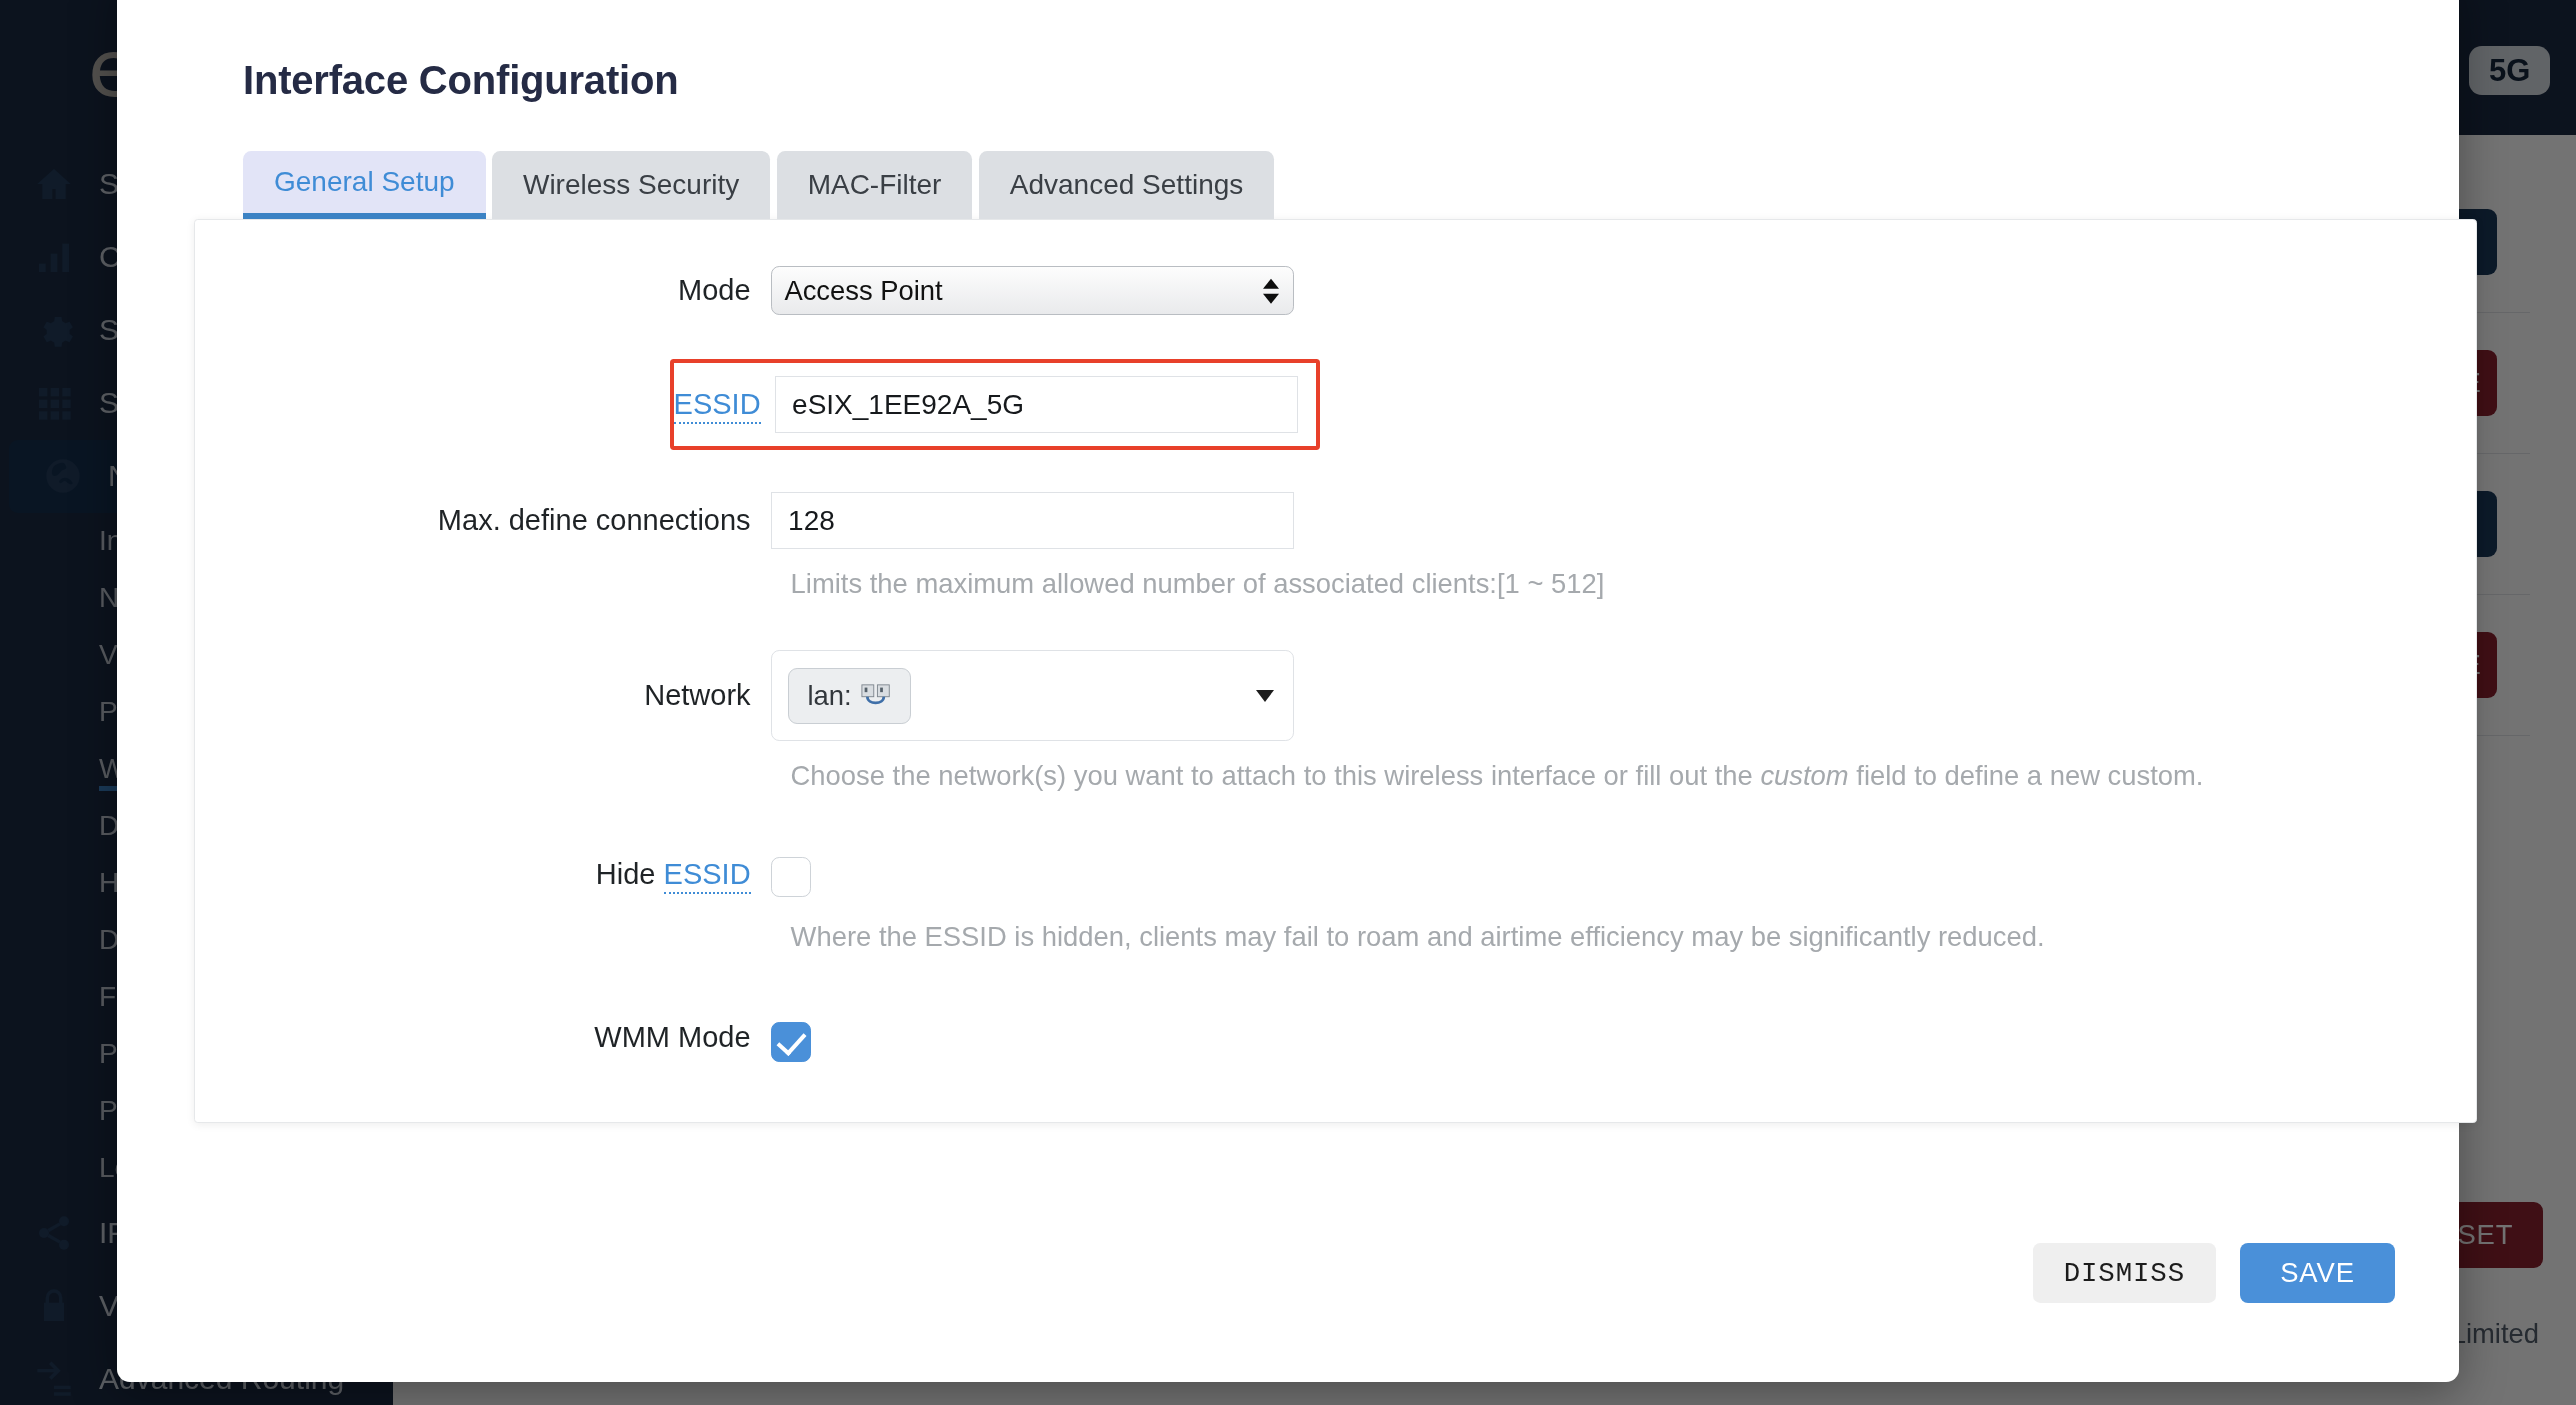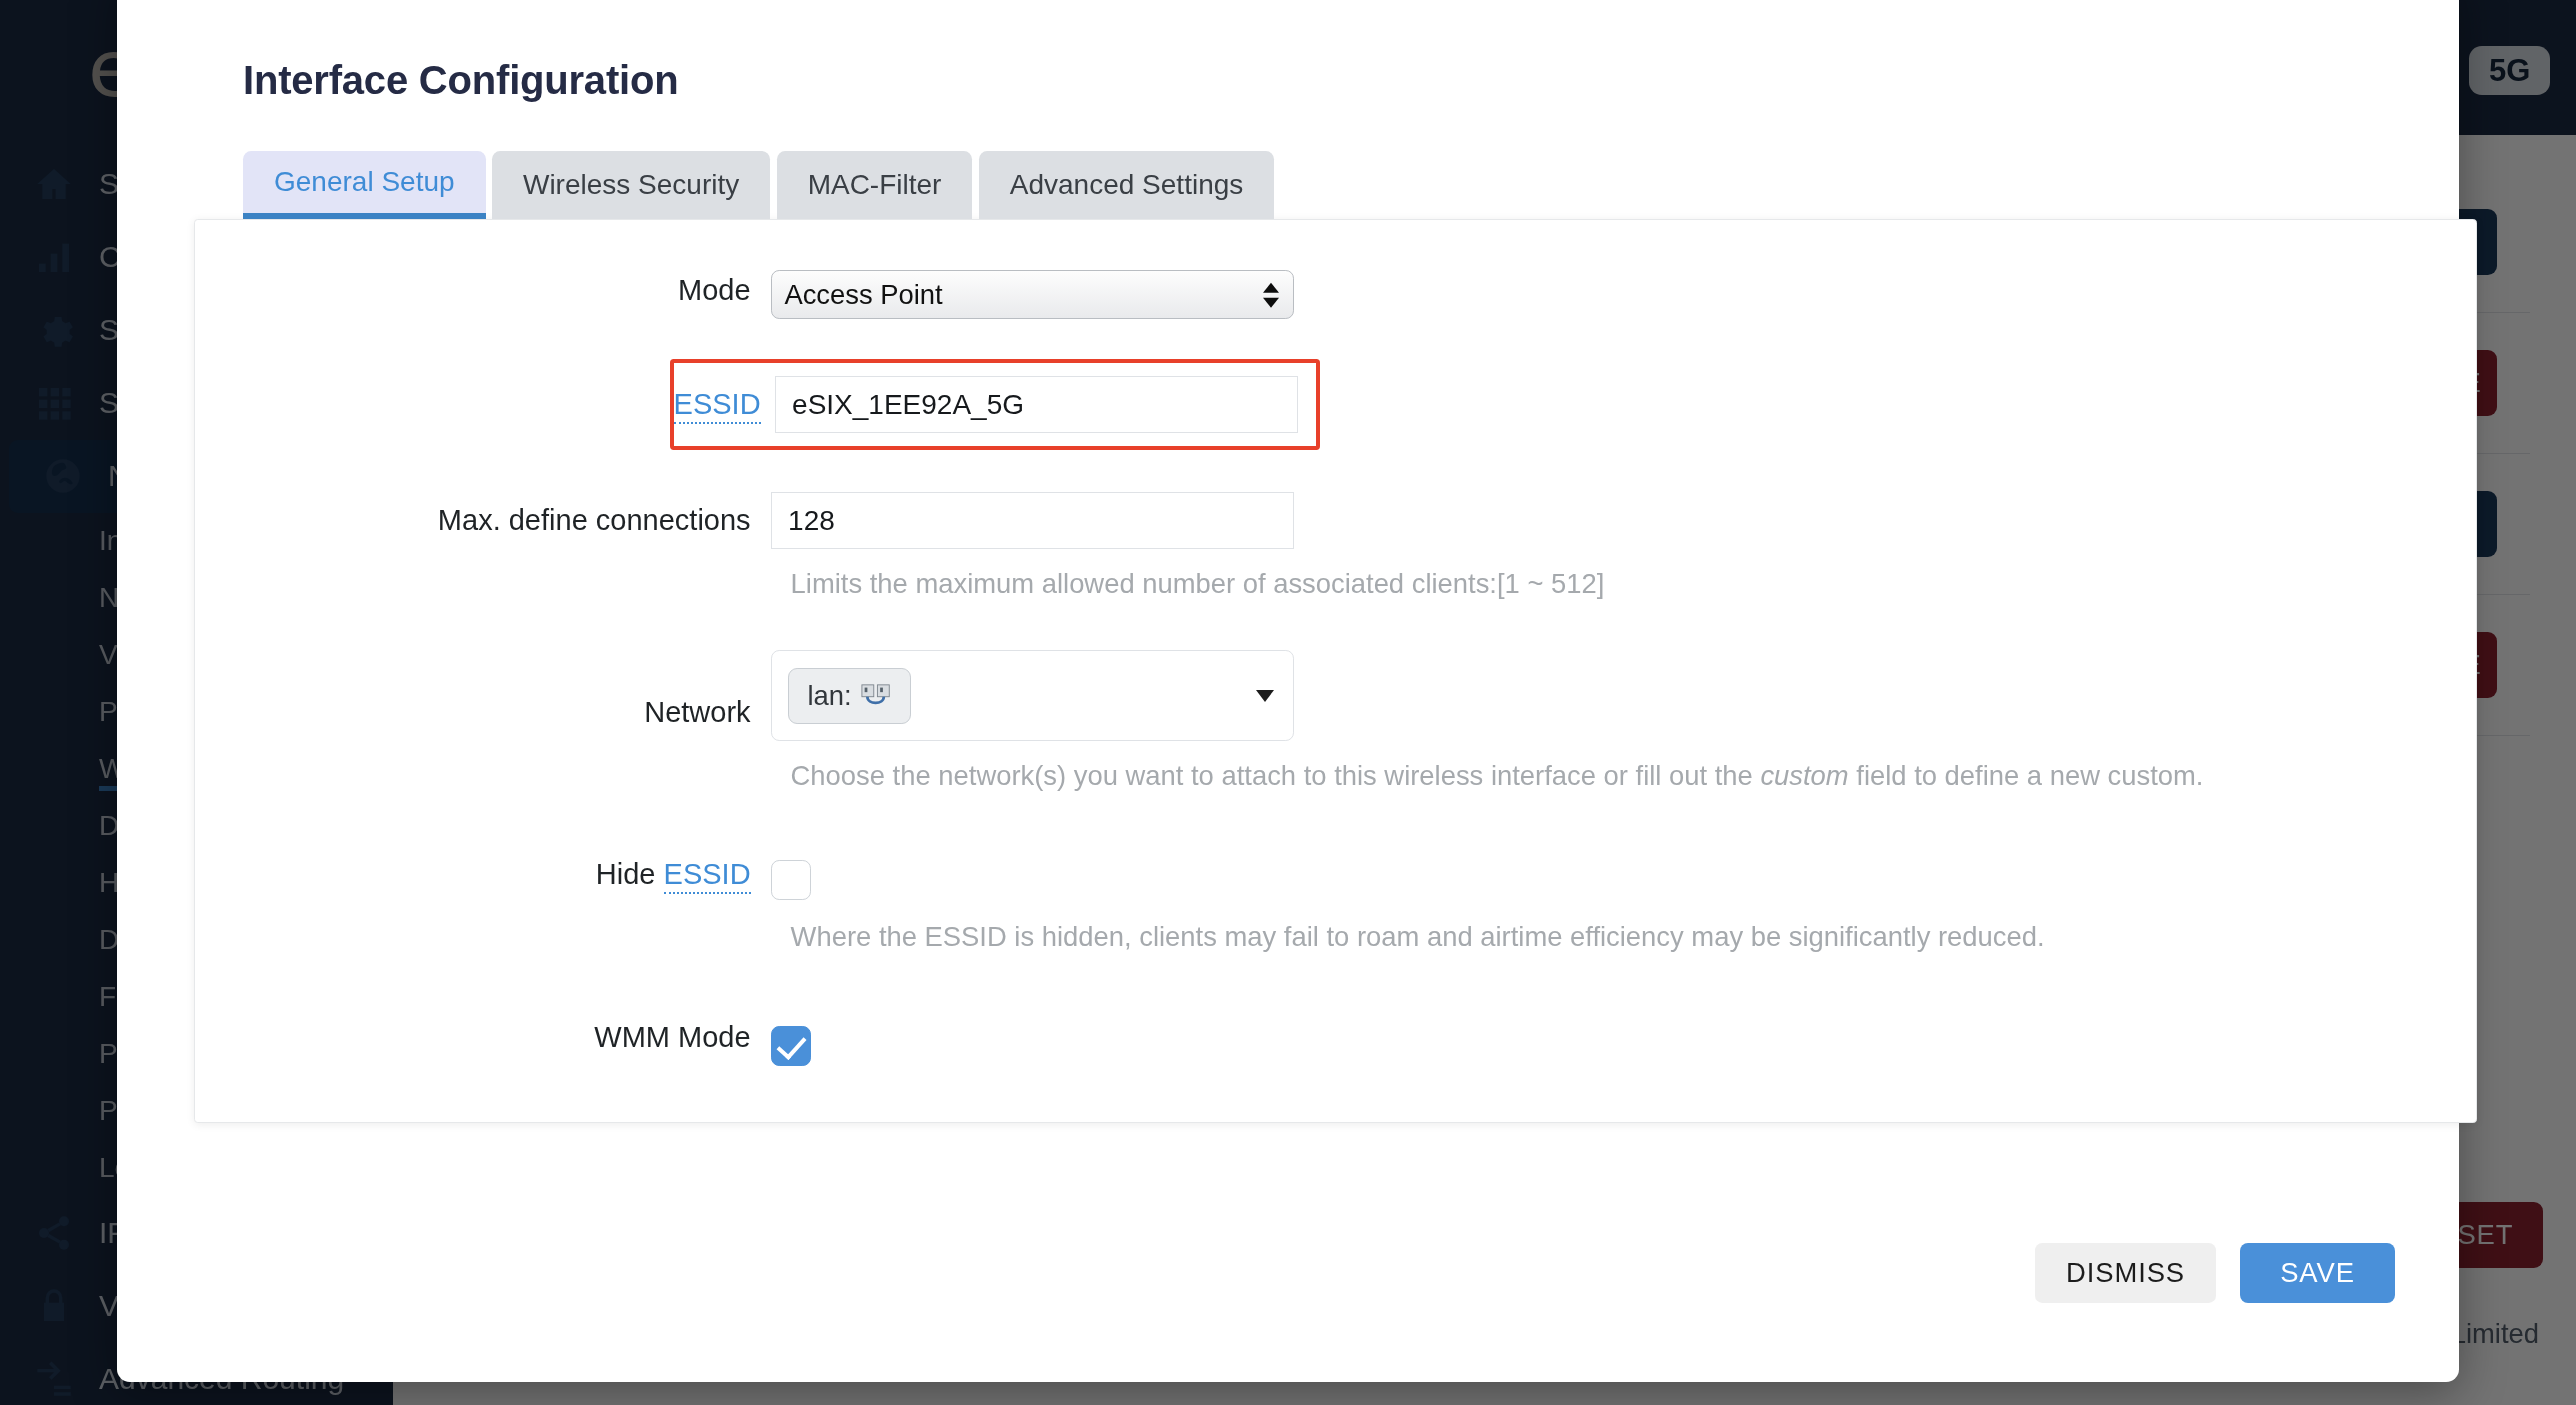--- a/index.html
+++ b/index.html
@@ -127,21 +127,21 @@
     margin: 0 0 0 14.6px;
     width: 2283px;
     background: #ffffff;
     border: 0.9px solid #e6e8ea;
     border-radius: 3.7px;
     box-shadow: 0 1.8px 8.2px rgba(0,0,0,0.07);
     padding: 42px 0 48px 0;
   }
 
   .form-row {
-    display: flex; align-items: flex-end;
+    display: flex; align-items: center;
     padding: 0 0 0 0;
     margin-bottom: 7.3px;
   }
   .label-cell {
     width: 576px; flex: 0 0 576px;
     text-align: right; padding-right: 20px;
     font-size: 29px; color: #1f2326;
     line-height: 57px;
   }
   .field-cell { flex: 1 1 auto; }
@@ -236,21 +236,21 @@
   .modal-footer {
     position: absolute; right: 64px; bottom: 79px;
     display: flex; align-items: center; gap: 24px;
   }
   .btn {
     height: 60px; min-width: 155px; padding: 0 31px; border-radius: 7.3px;
     display: inline-flex; align-items: center; justify-content: center;
     font-size: 27.4px; letter-spacing: 0.9px; border: none; cursor: pointer;
     font-family: "Liberation Sans", sans-serif;
   }
-  .btn-dismiss { background: #efefef; color: #1c1c1c; }
+  .btn-dismiss { background: #efefef; color: #1c1c1c; font-family: Liberation Mono, monospace; }
   .btn-save { background: #4a90d9; color: #ffffff; border-radius: 8px; }
 </style>
 </head>
 <body>
 
 <div id="app-background">
 
   <div class="topbar">
     <div class="topbar-logo">e</div>
     <div class="topbar-badge">5G</div>

